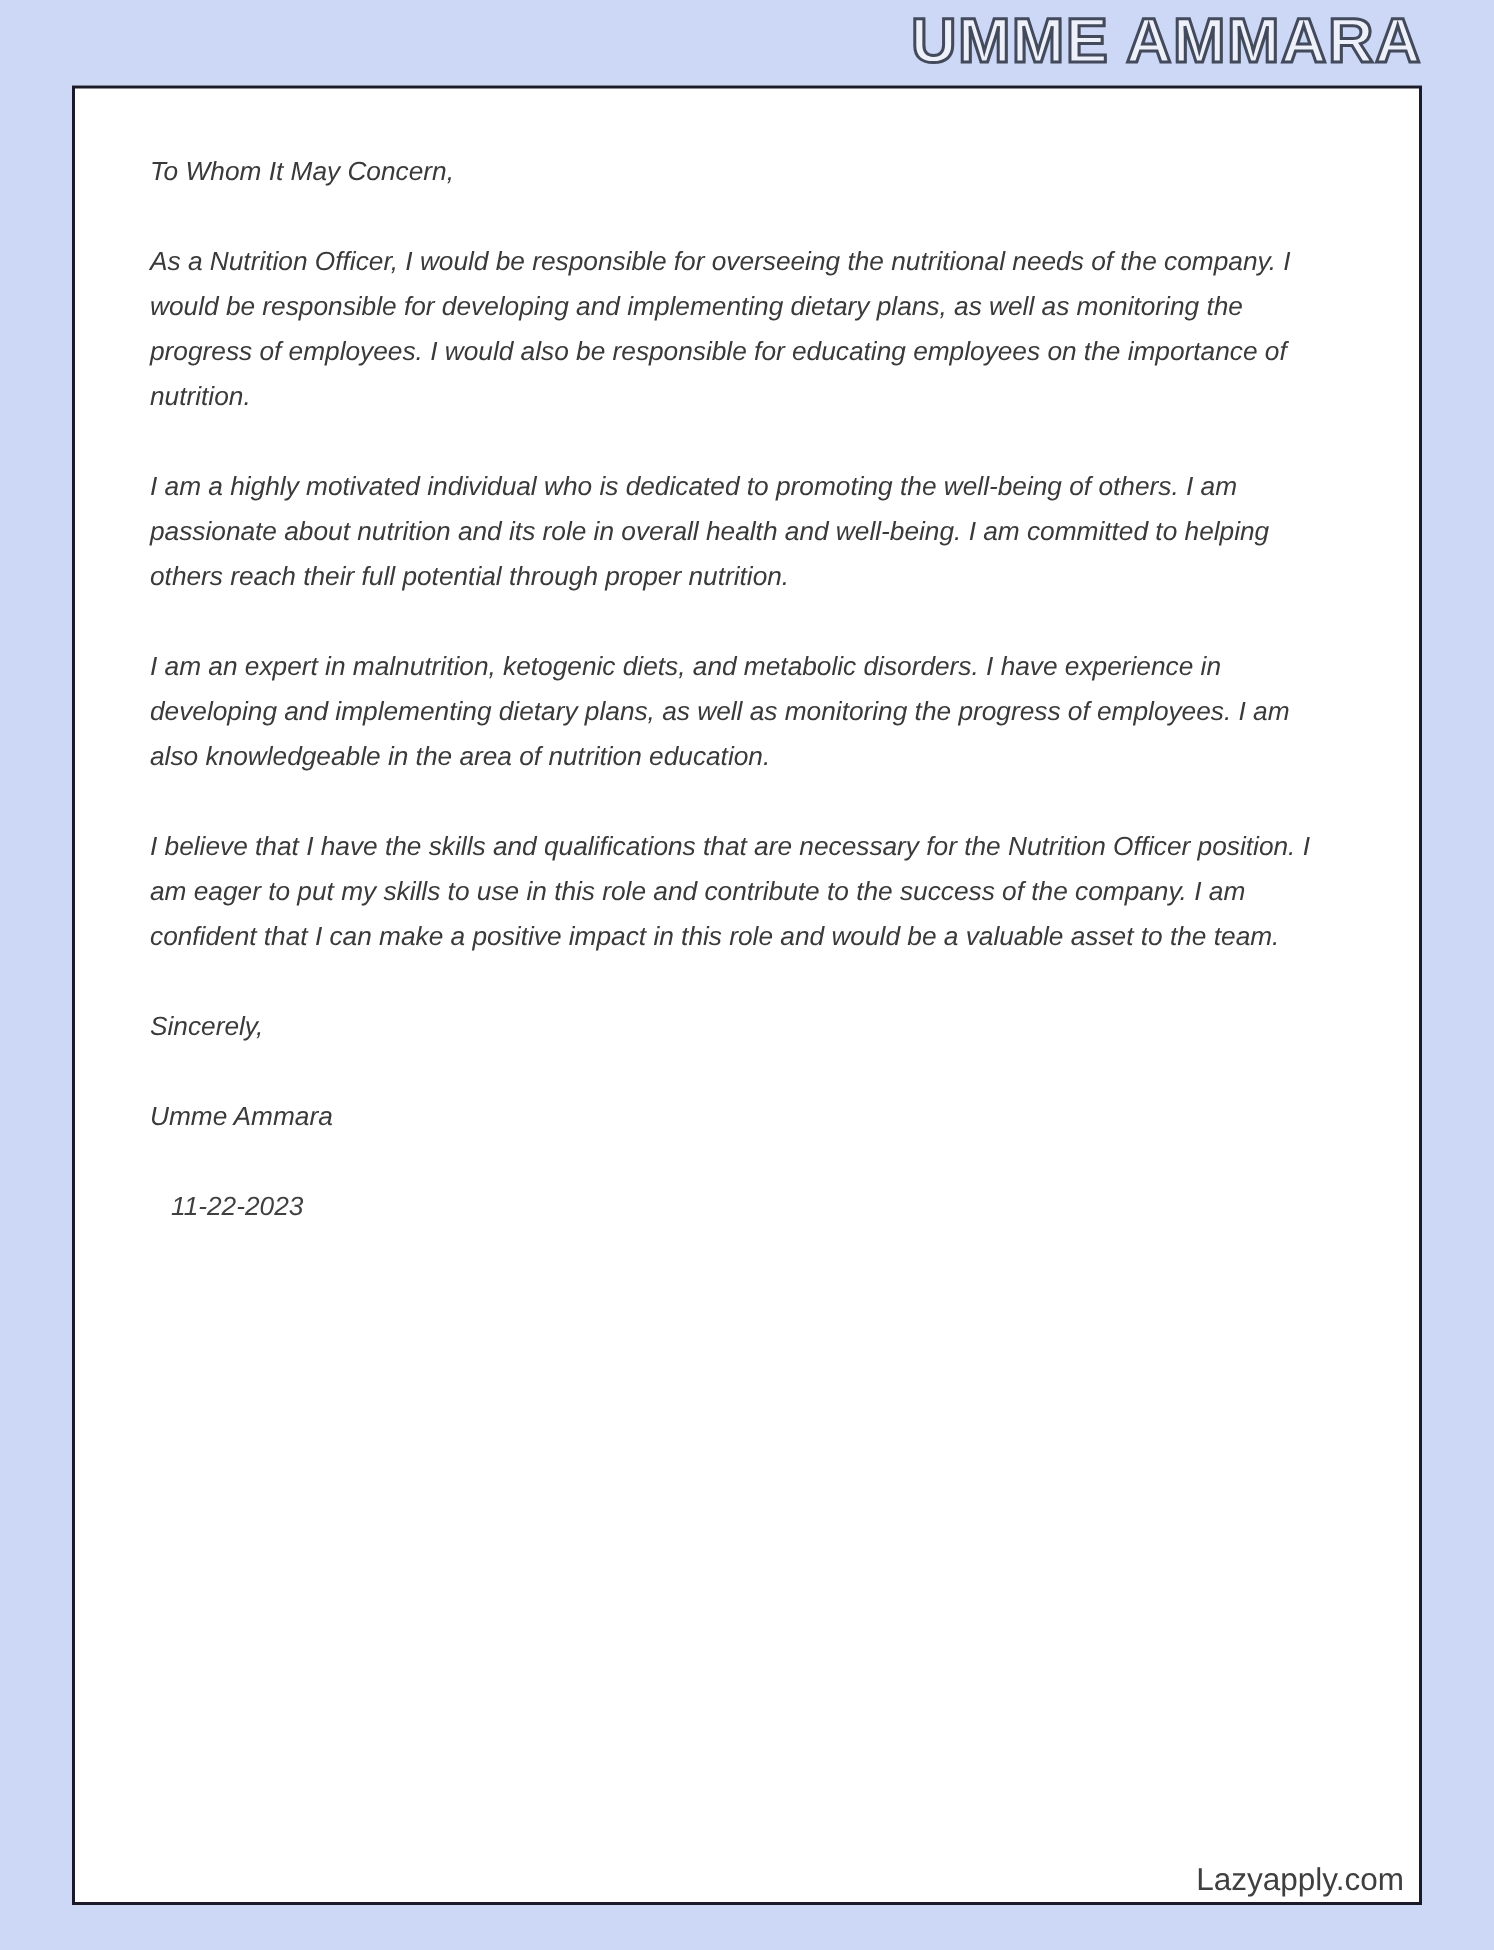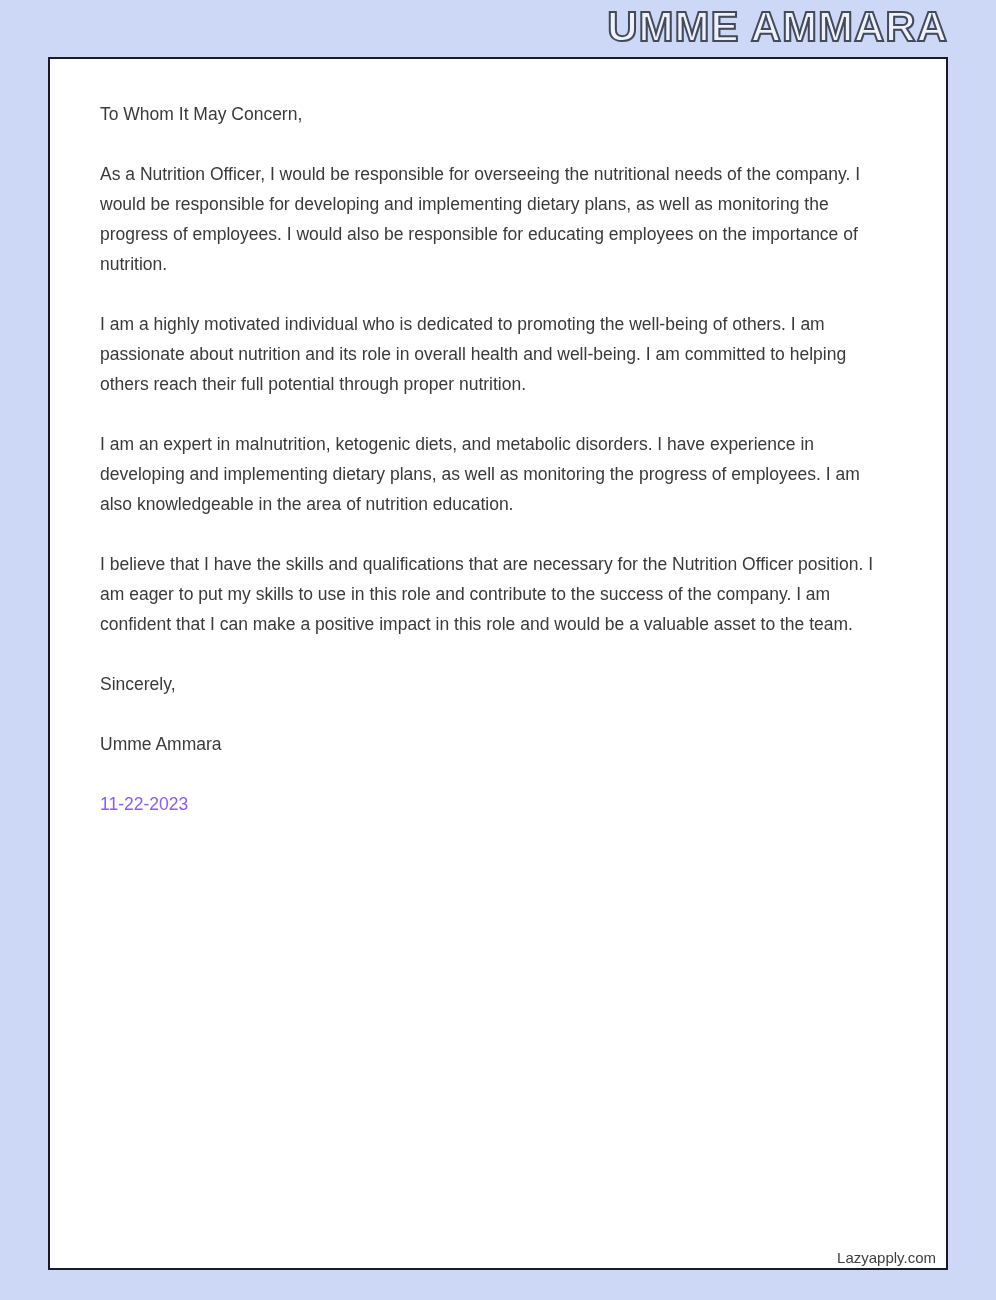--- a/index.html
+++ b/index.html
@@ -40,43 +40,45 @@
     bottom: 30px;
     background: #ffffff;
     border: 2px solid #1a1a2b;
     box-sizing: border-box;
   }
   .letter-body {
     padding: 40px 56px 0 50px;
     color: #3a3a3a;
     font-size: 17.5px;
     line-height: 30px;
+    font-style: italic;
   }
   .letter-body p {
     margin: 0 0 30px 0;
   }
   .salutation {
     margin-bottom: 30px;
   }
   .closing {
     margin-bottom: 30px;
   }
   .signature {
     margin-bottom: 10px;
   }
   .date-link {
-    color: #8b5cf6;
+    color: #404040;
     text-decoration: none;
     cursor: pointer;
+    margin-left: 14px;
   }
   .footer-brand {
     position: absolute;
     right: 10px;
     bottom: 2px;
-    font-size: 15px;
+    font-size: 21px;
     color: #3f3f3f;
   }
 </style>
 </head>
 <body>
 
 <div class="page">
 
   <div class="header-title">UMME AMMARA</div>
 

